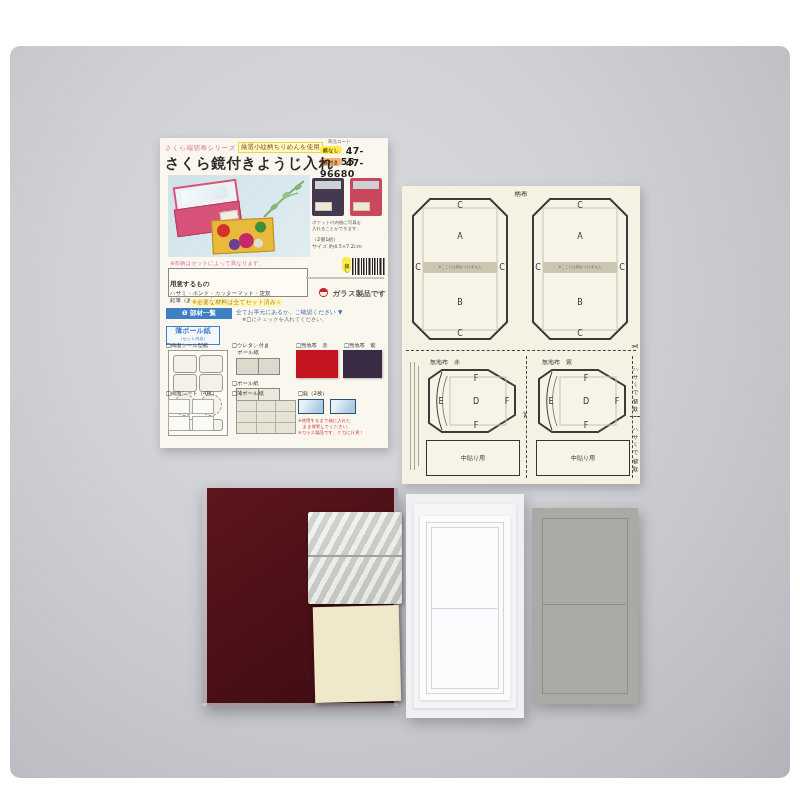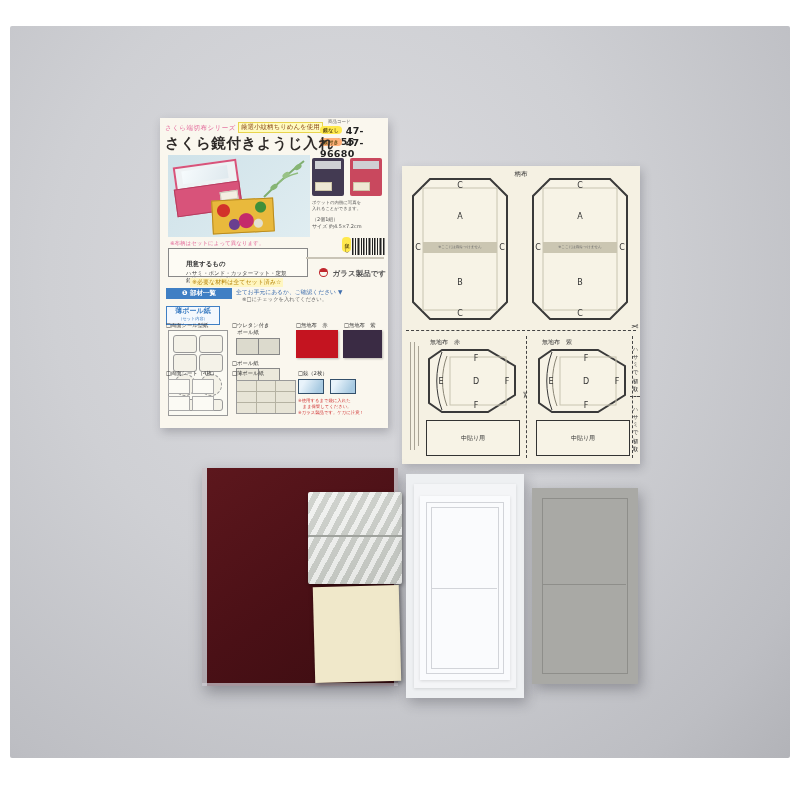--- a/index.html
+++ b/index.html
@@ -1,21 +1,21 @@
 <!DOCTYPE html>
 <html><head>
 <meta charset="utf-8">
 <style>
   html,body{margin:0;padding:0;}
   body{width:800px;height:800px;background:#ffffff;font-family:"DejaVu Sans",sans-serif;position:relative;overflow:hidden;}
   .abs{position:absolute;}
   
-  #photo-area{left:10px;top:26px;width:780px;height:732px;
+  #photo-area{left:10px;top:46px;width:780px;height:732px;
     background:radial-gradient(ellipse at 42% 34%, #dcdce0 0%, #cfd0d4 45%, #bdbec3 85%, #b2b3b8 100%);
-    border-radius:2px;}
+    border-radius:10px;}
   
   #sheet-instr{left:150px;top:92px;width:228px;height:310px;background:#faf7ee;
     box-shadow:2px 4px 9px rgba(40,40,50,.25);}
   .series{left:5px;top:6px;font-size:6.5px;color:#e3699a;letter-spacing:.5px;}
   .highlight{left:78px;top:4px;font-size:6.5px;color:#8a4a1a;background:#fffbc0;border:1px solid #e8d44d;padding:0 2px;line-height:9px;}
   .code-label{left:168px;top:1px;font-size:4.5px;color:#666;}
   .code-row{font-size:9.5px;font-weight:bold;color:#222;letter-spacing:.3px;}
   .pill{font-size:5px;padding:0 3px;border-radius:5px;color:#5a4a10;display:inline-block;line-height:8px;vertical-align:2px;}
   .pill.yellow{background:#ffe94d;}
   .pill.orange{background:#ffb07a;}
@@ -33,21 +33,21 @@
       radial-gradient(circle at 55% 65%, #c42a6a 0 7px, transparent 8px),
       radial-gradient(circle at 80% 25%, #3f8f3a 0 5px, transparent 6px),
       radial-gradient(circle at 35% 75%, #6a3f8f 0 5px, transparent 6px),
       radial-gradient(circle at 75% 75%, #e3e0d0 0 4px, transparent 5px);}
   
   .variant{width:32px;height:38px;border-radius:2px;}
   .variant .clasp{left:3px;top:3px;width:26px;height:8px;background:#cfd0d4;}
   .variant .label{left:3px;top:24px;width:15px;height:7px;background:#efe8d4;border:1px solid #cfc6a8;}
   .note{color:#555;}
   
-  #tools-box{left:8px;top:130px;width:140px;height:29px;border:1px solid #888;background:#fdfbf4;padding:2px 17px;box-sizing:border-box;}
+  #tools-box{left:8px;top:130px;width:140px;height:29px;border:1px solid #888;background:#fdfbf4;padding:2px 1px;box-sizing:border-box;}
   .tools-label{font-size:6.5px;font-weight:bold;color:#333;}
   .tools-line{font-size:5.5px;color:#444;}
   
   #barcode-box{left:182px;top:119px;width:44px;height:20px;}
   .pill-vert{left:0;top:0;font-size:5px;background:#ffe94d;border-radius:4px;padding:2px 1px;writing-mode:vertical-rl;color:#5a4a10;line-height:7px;}
   
   #brand-row{left:140px;top:143px;width:86px;text-align:right;}
   .brand-line{left:146px;top:139px;width:78px;height:2px;background:#c9c4b6;}
   .brand-dot{display:inline-block;width:9px;height:9px;border-radius:50%;background:#c0272d;position:relative;top:1px;}
   .brand-dot::after{content:"";position:absolute;left:1px;top:4px;width:7px;height:4px;border-radius:0 0 6px 6px;background:#faf7ee;}

